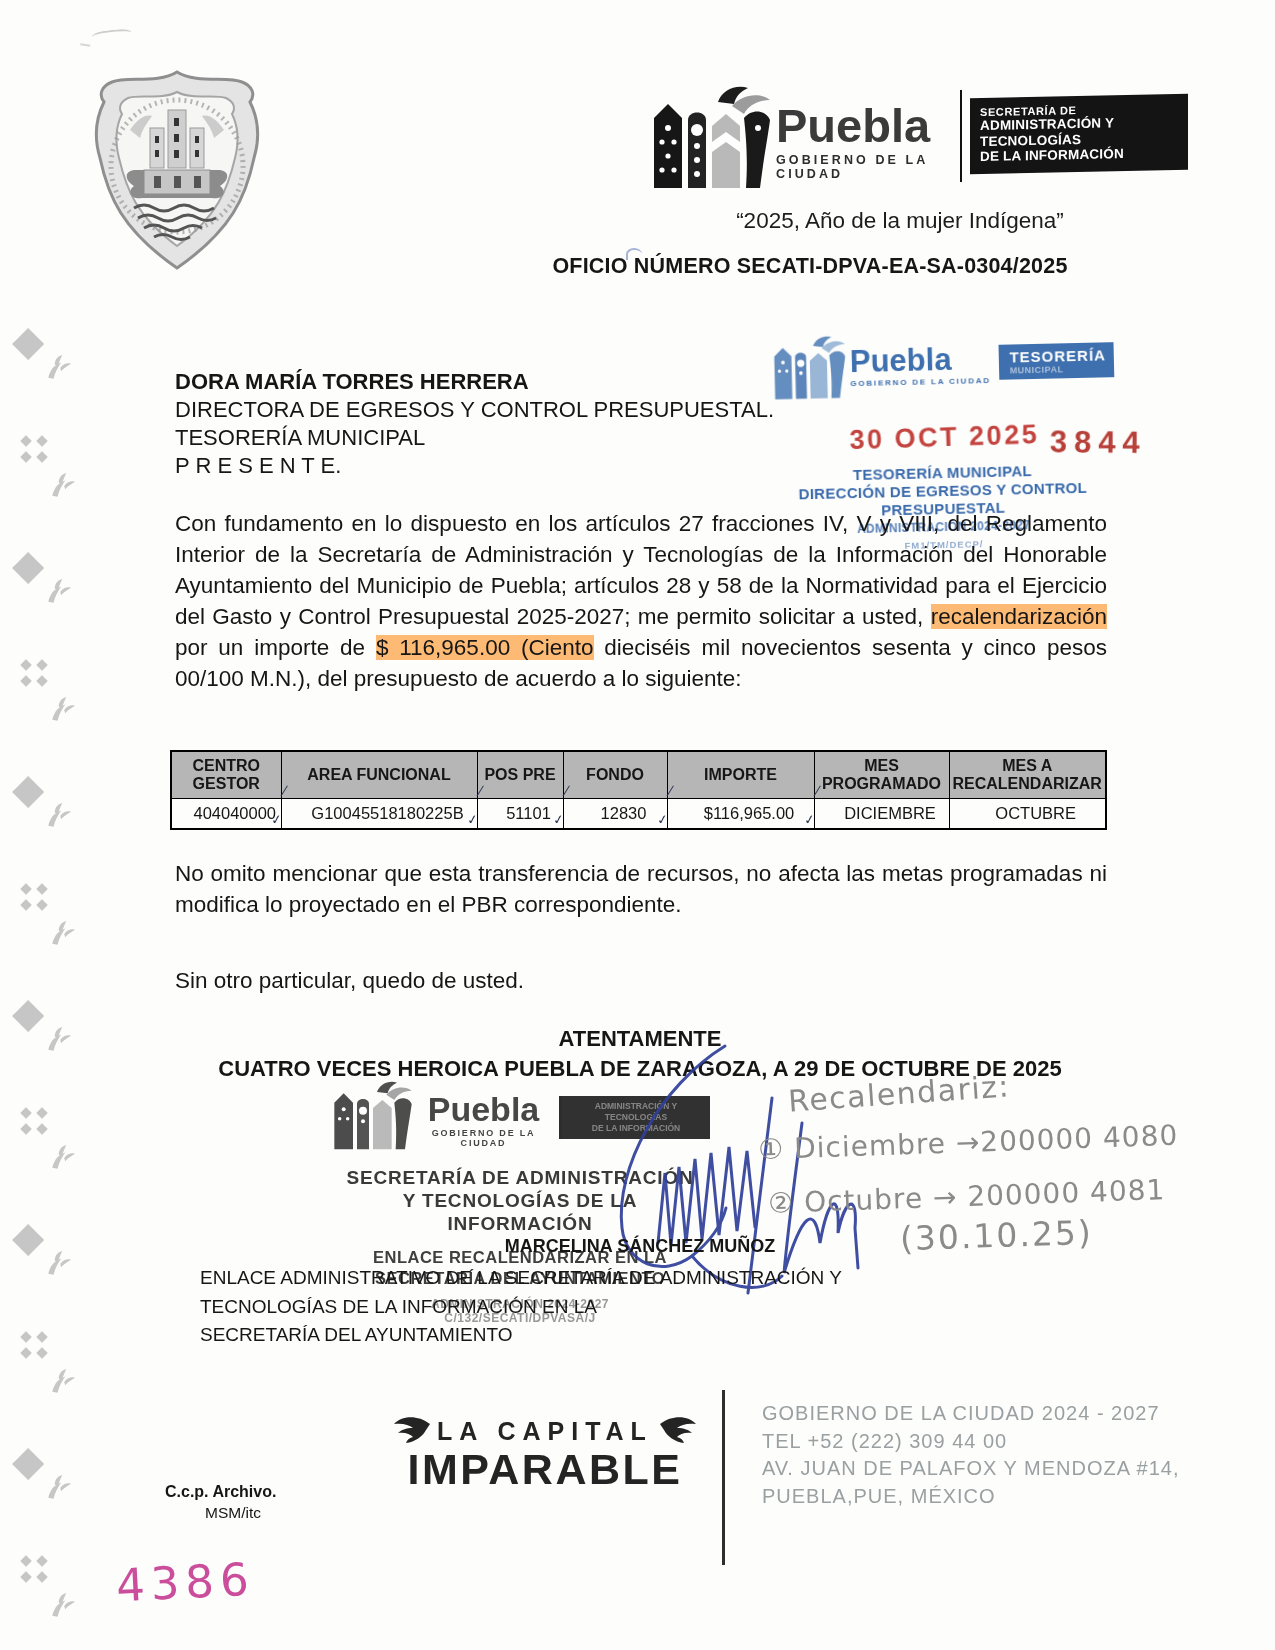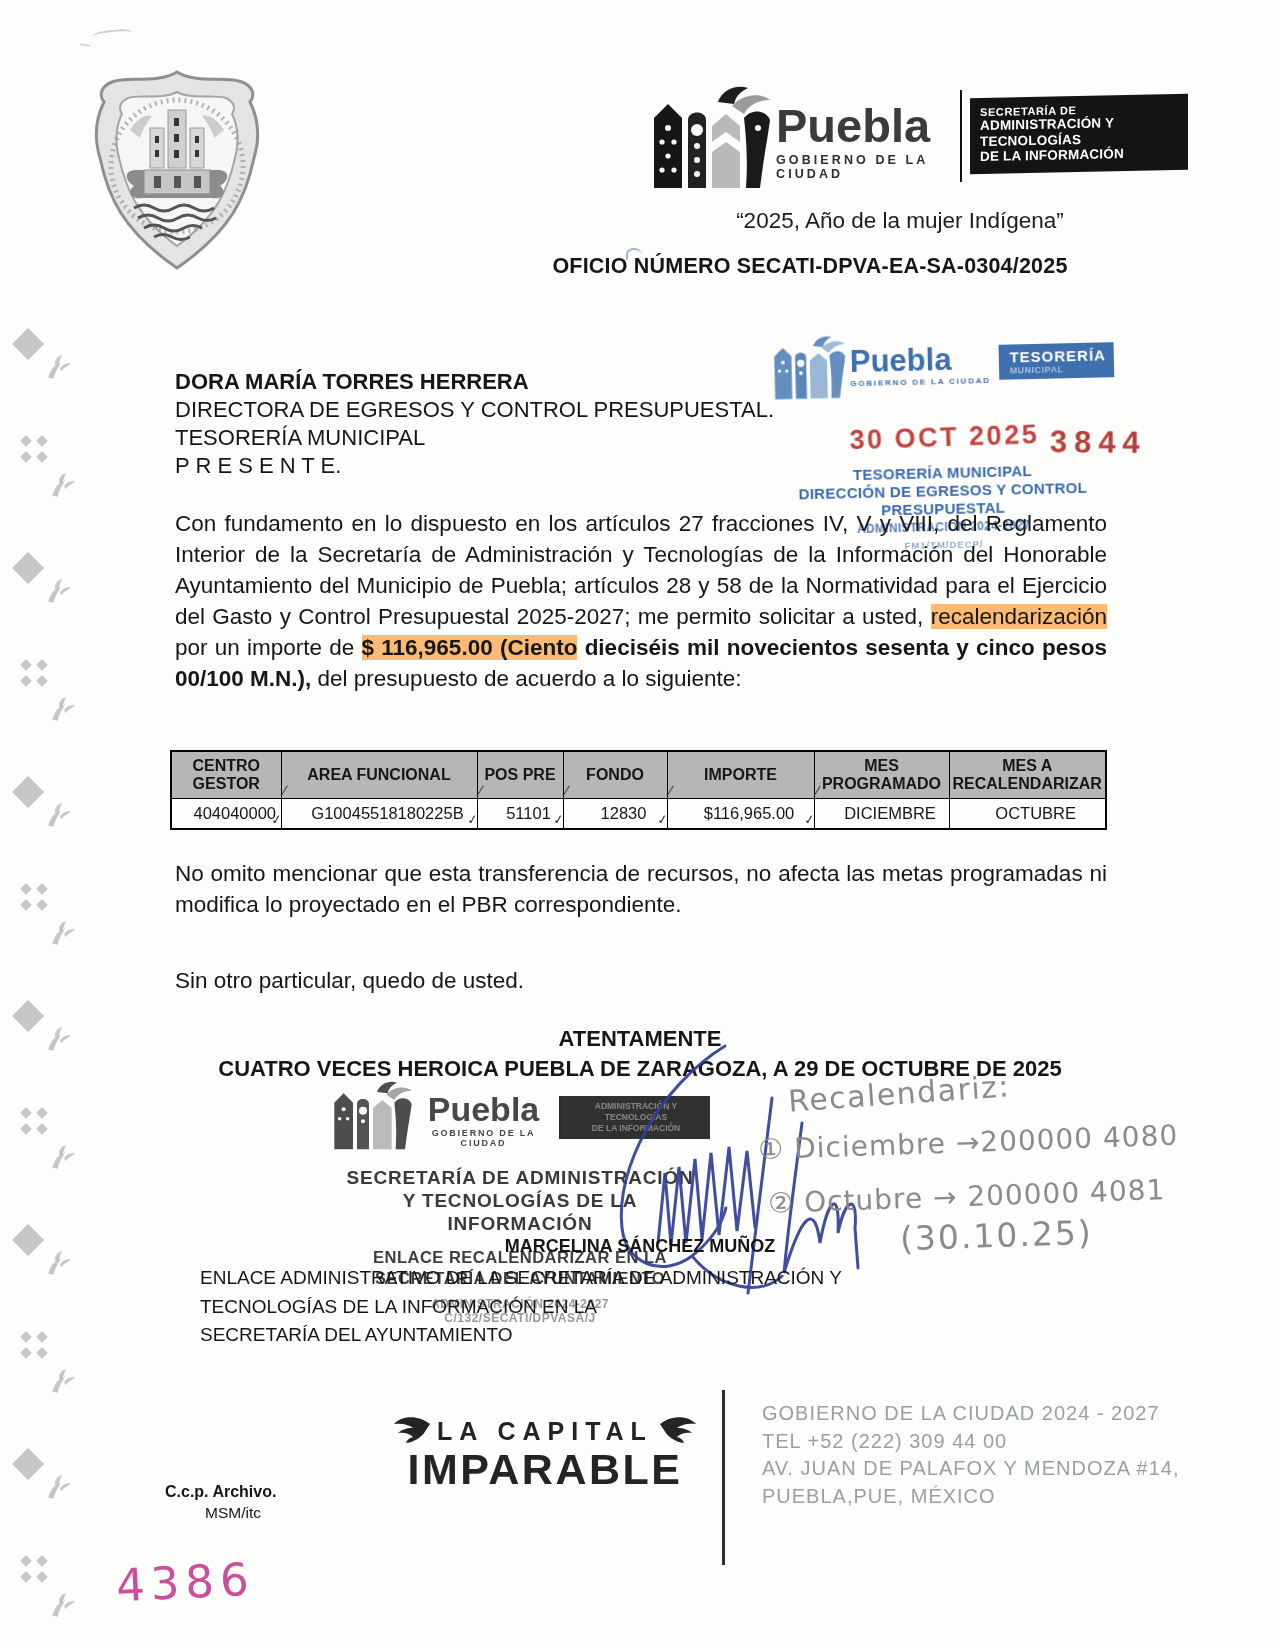--- a/index.html
+++ b/index.html
@@ -43,21 +43,21 @@
   .rstamp-box .b2{font-size:9px;font-weight:bold;opacity:.55;letter-spacing:.5px;}
   .rstamp-date{position:absolute;left:78px;top:90px;color:#bf3530;font-size:27px;font-weight:bold;letter-spacing:2.5px;transform:rotate(-.5deg);}
   .rstamp-folio{position:absolute;left:278px;top:96px;color:#b23129;font-size:31px;font-weight:bold;letter-spacing:7px;transform:rotate(2deg);}
   .rstamp-dept{position:absolute;left:10px;top:132px;width:320px;text-align:center;color:#2a5ea5;font-weight:bold;font-size:15px;line-height:18px;letter-spacing:.3px;}
   .rstamp-dept .small{font-size:12px;opacity:.85;}
   .rstamp-dept .micro{font-size:9.5px;opacity:.55;letter-spacing:1px;}
 
   
   .p1{left:175px;top:508px;width:932px;font-size:22.5px;line-height:31px;text-align:justify;}
   .hl{background:#fdba74;}
-  .b{font-weight:bold;}
+  .b{font-weight:normal;}
   .p2{left:175px;top:858px;width:932px;font-size:22.5px;line-height:31px;text-align:justify;}
   .p3{left:175px;top:968px;width:932px;font-size:22.5px;}
 
   
   .tblwrap{left:170px;top:750px;}
   table.tb{border-collapse:collapse;border:2.5px solid #000;}
   .tb th,.tb td{border:1.6px solid #000;padding:1px 3px;text-align:center;position:relative;}
   .tb th{background:#b6b6b6;font-size:16px;font-weight:bold;line-height:1.12;height:44px;}
   .tb td{font-size:16.5px;height:27px;padding-left:20px;}
   .hslash{position:absolute;left:2px;bottom:-2px;font-size:15px;font-weight:normal;color:#2c3550;}

